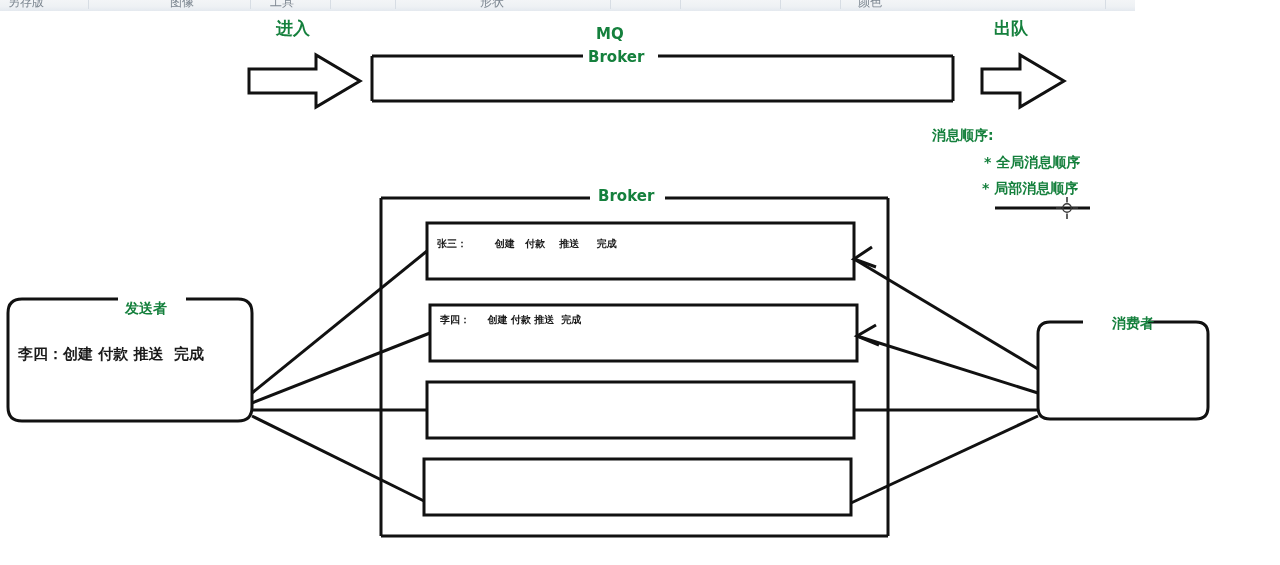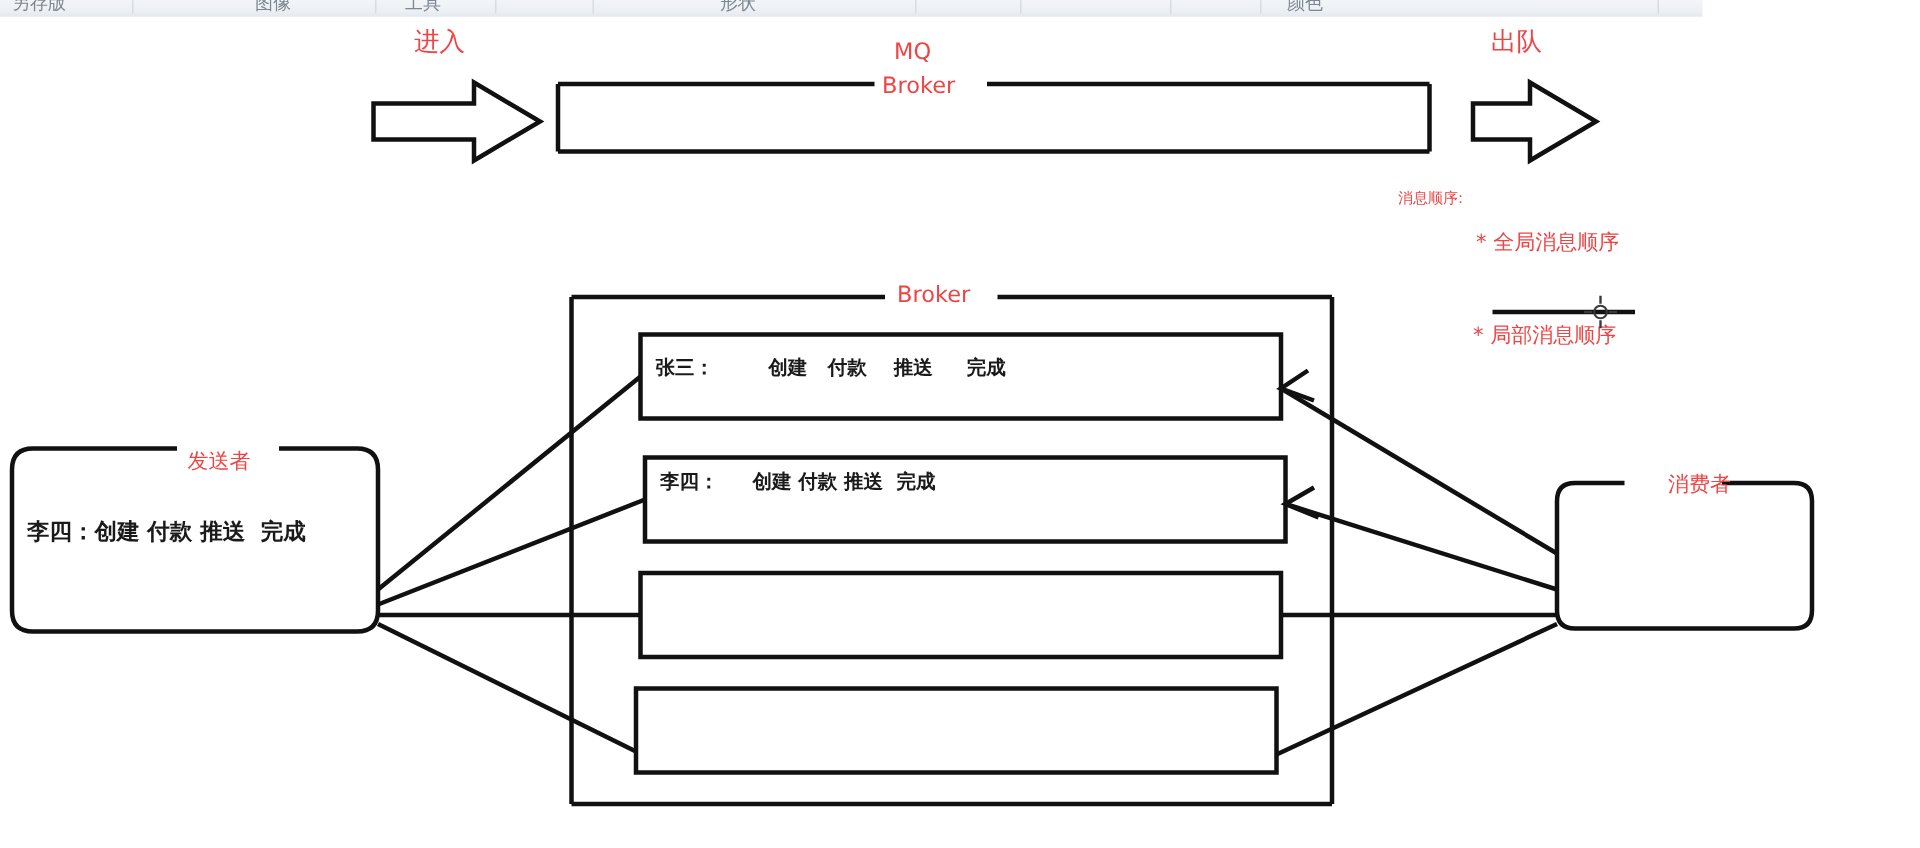--- a/index.html
+++ b/index.html
@@ -43,44 +43,44 @@
   #canvas {
     position: absolute;
     left: 0; top: 11px;
     width: 1280px; height: 554px;
     background: #ffffff;
   }
   #vec { position: absolute; left: 0; top: 0; }
 
   .lbl {
     position: absolute;
-    color: #ef4444;
-    font-weight: normal;
+    color: #15803d;
+    font-weight: bold;
     white-space: nowrap;
     line-height: 1;
   }
   .lbl-en { font-family: "DejaVu Sans", "Liberation Sans", sans-serif; text-align: center; }
 
   
   #txt-mq        { left: 596px;  top: 16px;  font-size: 15px; }
   #txt-broker-top{ left: 588px;  top: 39px;  font-size: 15px; }
   #txt-enter     { left: 276px;  top: 9px;   font-size: 17px; }
   #txt-dequeue   { left: 978px;  top: 9px;   font-size: 17px; margin-left: 16px; }
 
-  #txt-order-title { left: 932px; top: 117px; font-size: 10px; }
+  #txt-order-title { left: 932px; top: 117px; font-size: 14px; }
   #txt-order-1     { left: 984px; top: 144px; font-size: 14px; }
-  #txt-order-2     { left: 982px; top: 170px; font-size: 14px; margin-top: 36px; }
+  #txt-order-2     { left: 982px; top: 170px; font-size: 14px; }
 
   #txt-broker-main { left: 598px; top: 178px; font-size: 15px; }
   #txt-sender      { left: 125px; top: 290px; font-size: 14px; }
   #txt-consumer    { left: 1092px; top: 305px; font-size: 14px; margin-left: 20px; }
 
   .q-row {
     position: absolute;
-    font-size: 13px;
+    font-size: 10px;
     font-weight: bold;
     color: #1a1a1a;
     white-space: pre;
     line-height: 1;
   }
   #q1-text { left: 437px; top: 228px; }
   #q2-text { left: 440px; top: 304px; text-align: right; }
 
   .s-row {
     position: absolute;

